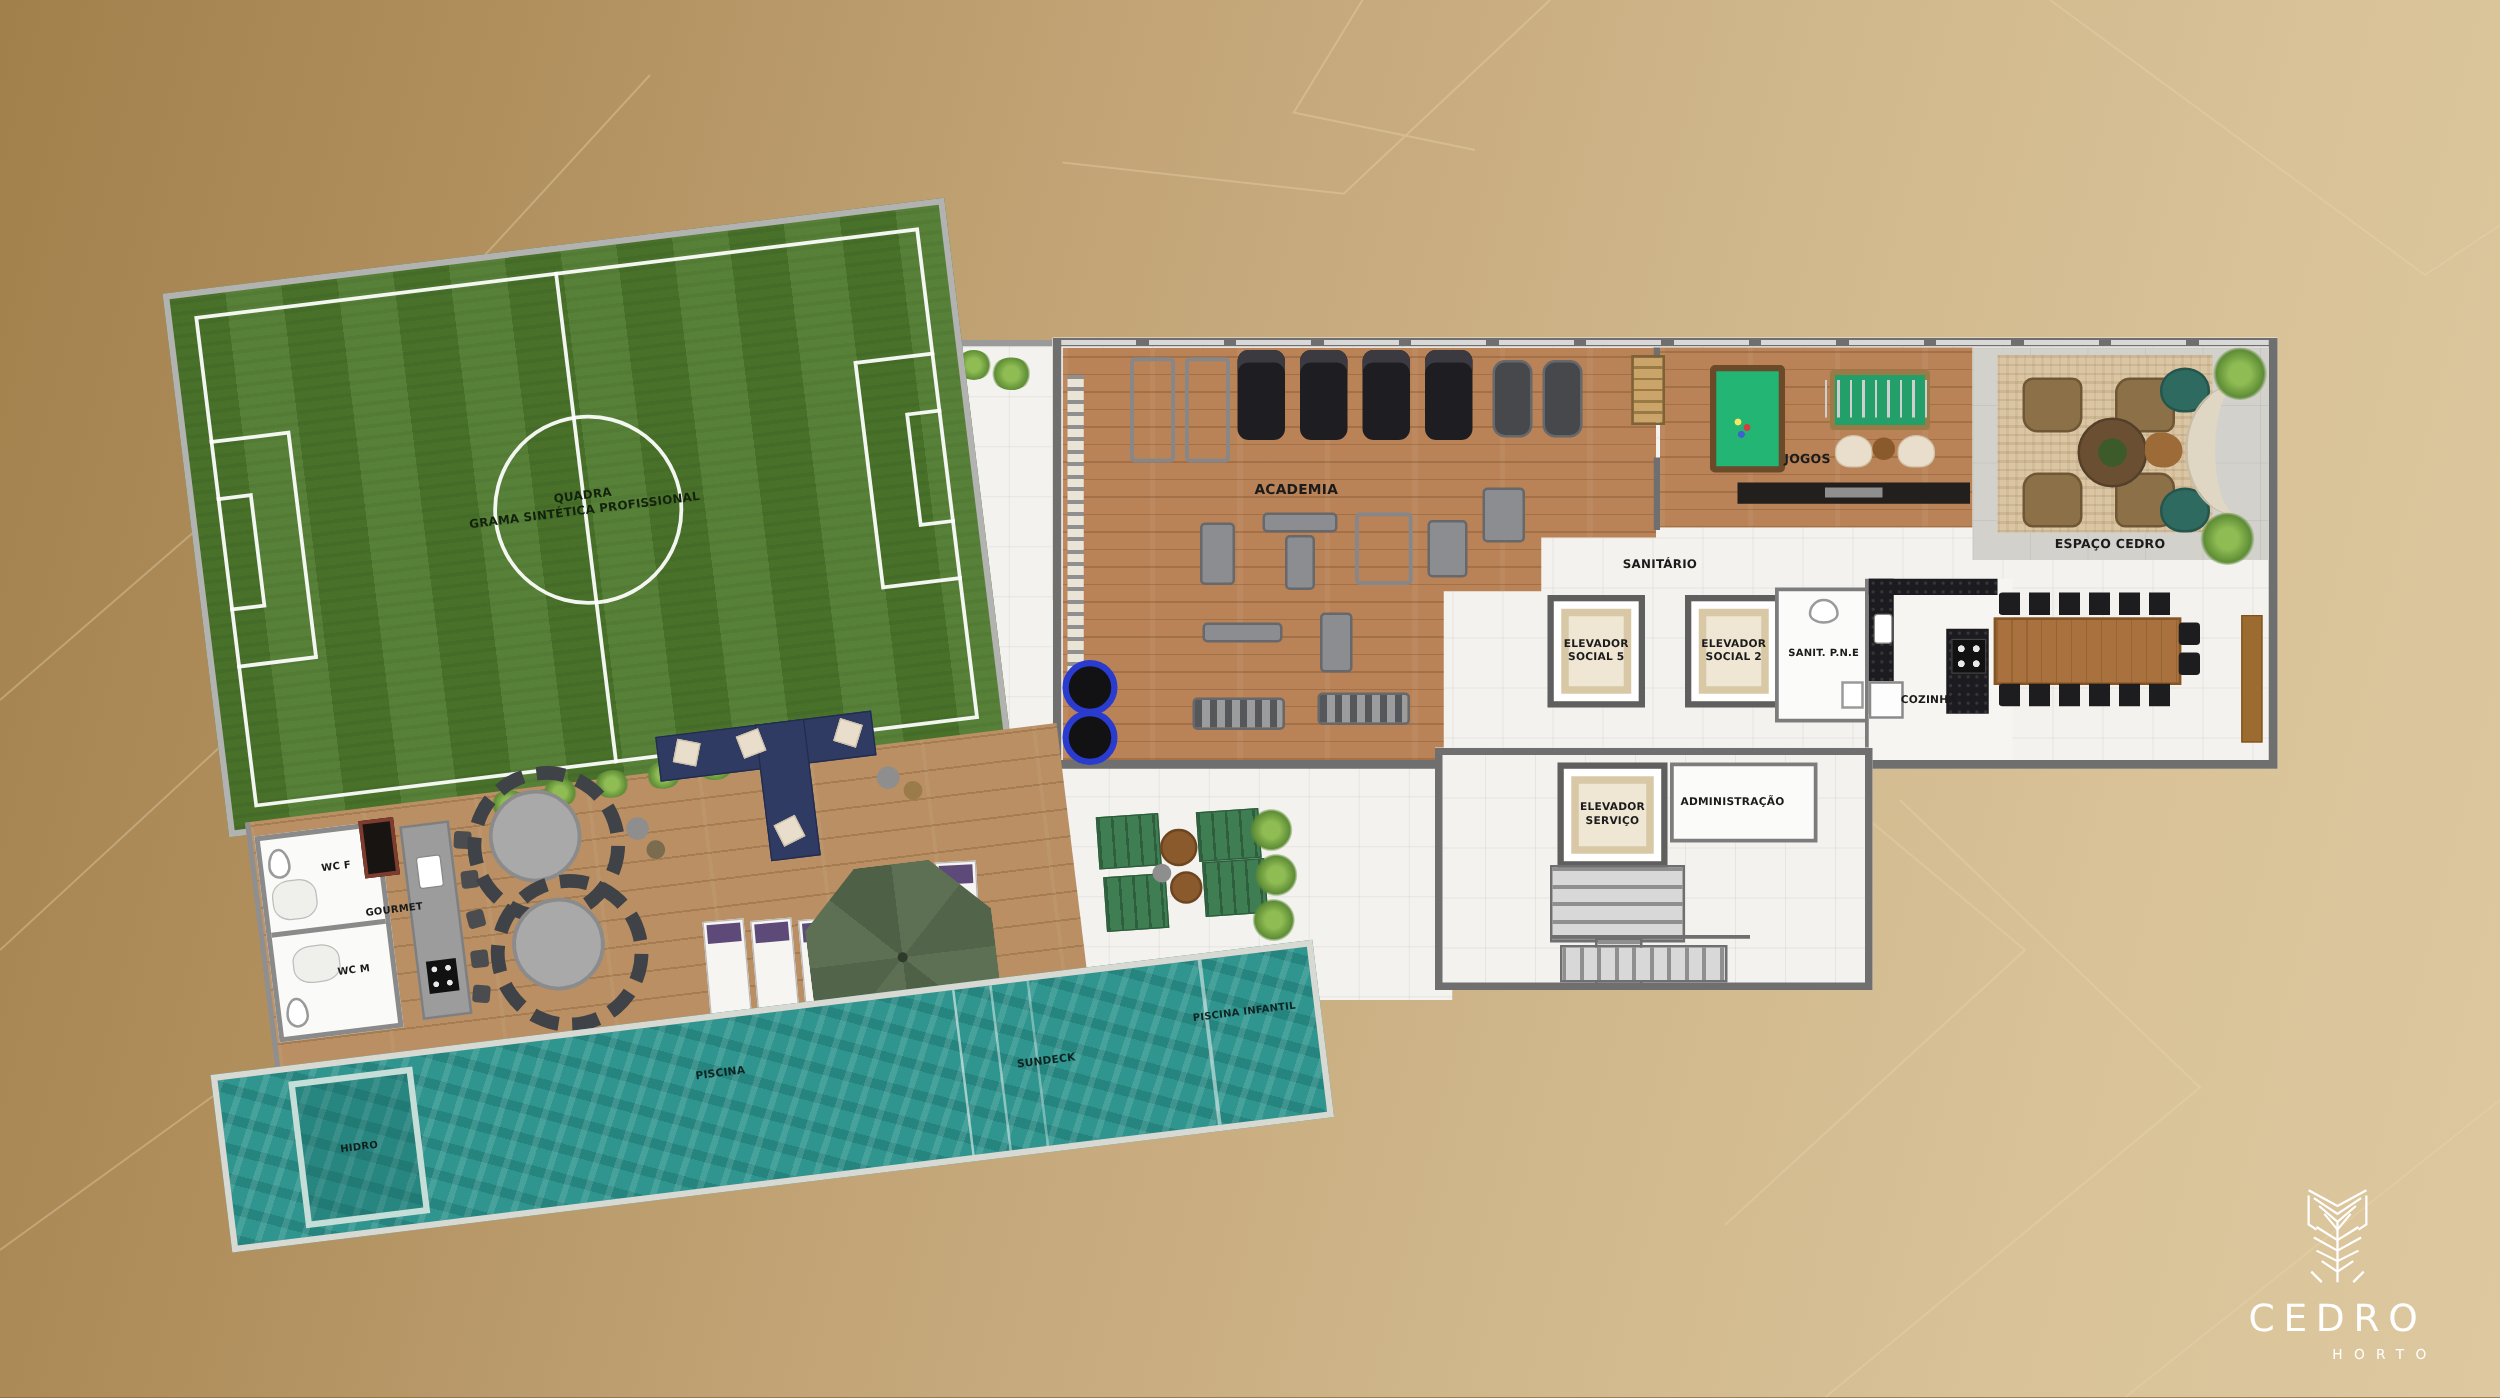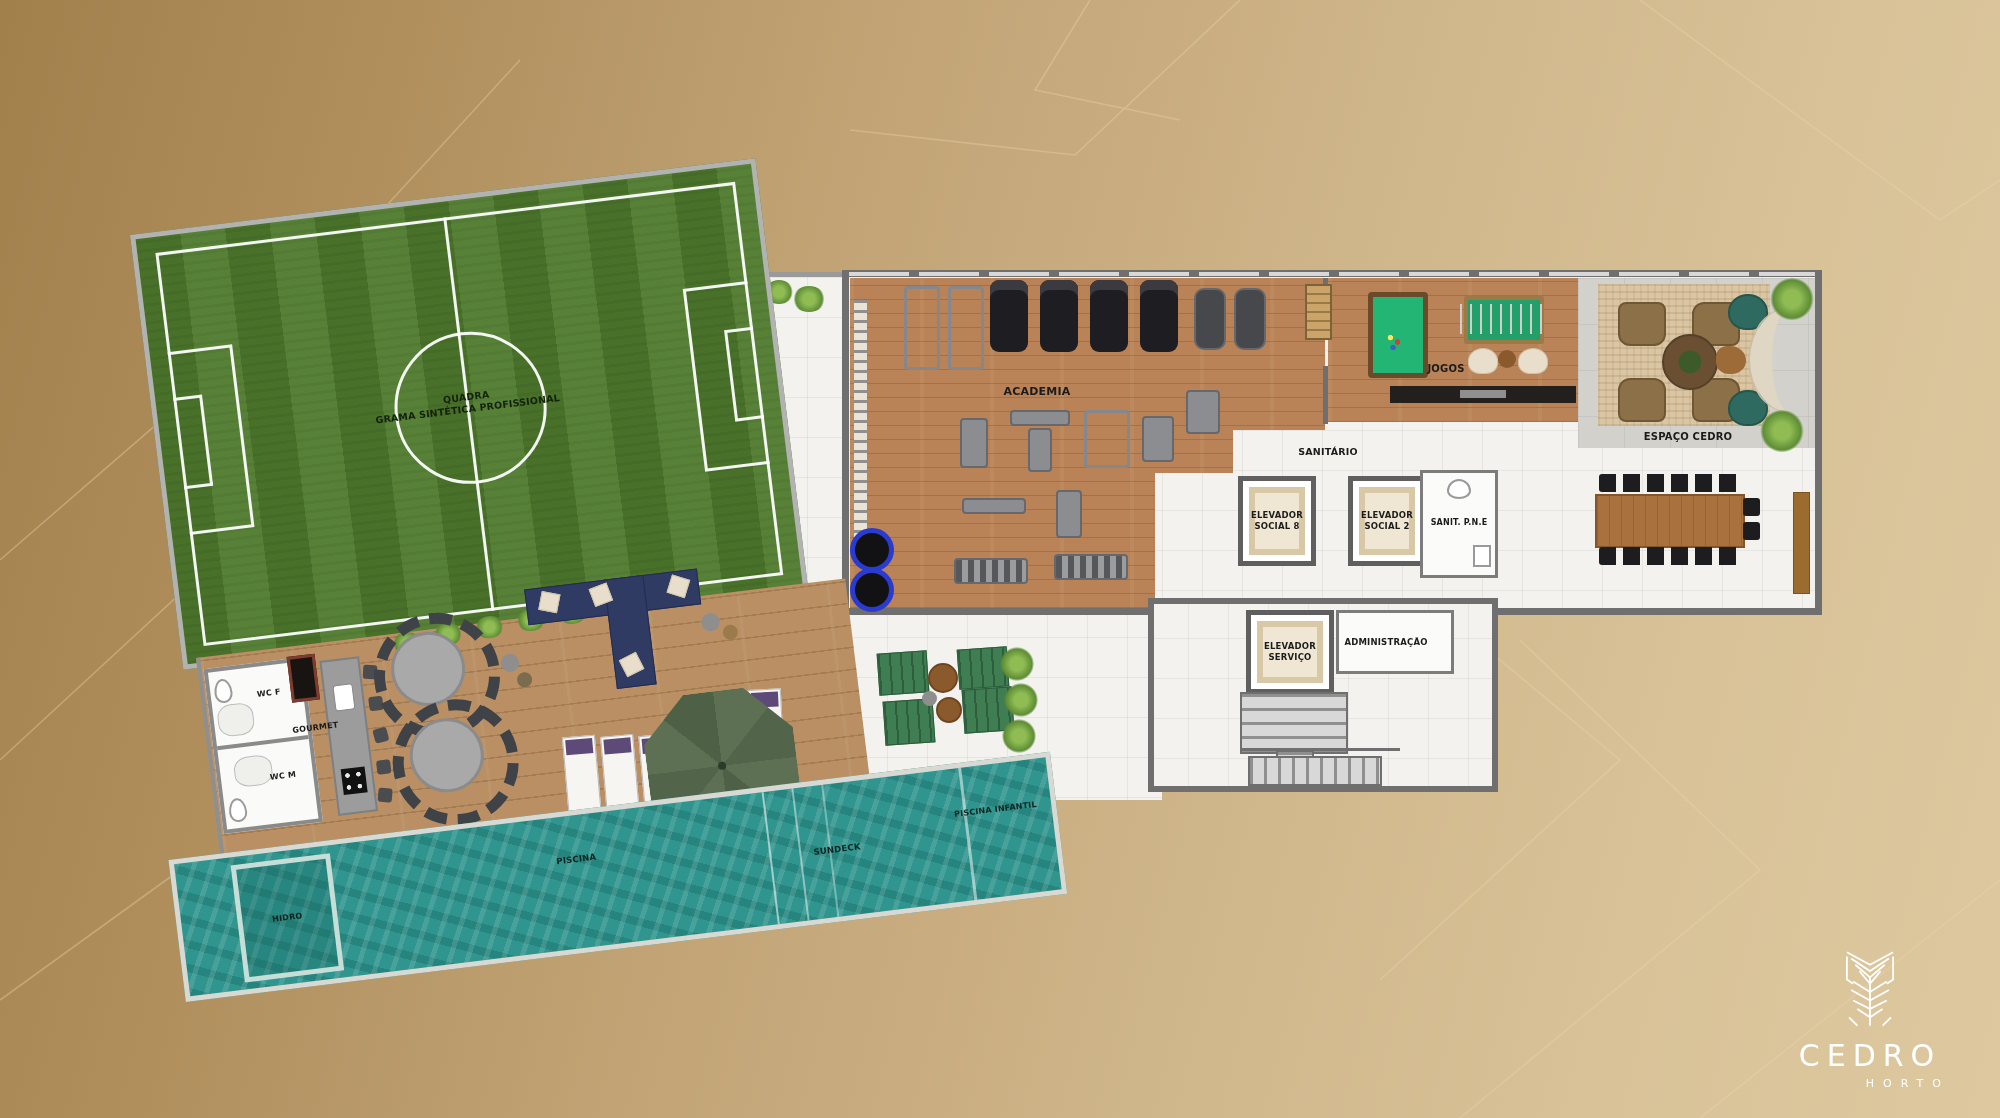--- a/index.html
+++ b/index.html
@@ -155,36 +155,46 @@
     <div class="abs plant" style="left:928px;top:8px;width:44px;height:42px;"></div>
     <div class="abs plant" style="left:918px;top:140px;width:44px;height:42px;"></div>
     <div class="lbl" style="left:846px;top:167px;font-size:10px;">ESPAÇO CEDRO</div>
 
     <div class="lbl" style="left:486px;top:182px;font-size:9.5px;">SANITÁRIO</div>
 
 
     <div class="abs shaft" style="left:396px;top:206px;width:68px;height:80px;">
       <div class="lbl" style="left:34px;top:40px;font-size:8.5px;">
         <div>ELEVADOR</div>
-          <div>SOCIAL 8</div>
+          <div>SOCIAL 5</div>
       </div>
     </div>
     <div class="abs shaft" style="left:506px;top:206px;width:68px;height:80px;">
       <div class="lbl" style="left:34px;top:40px;font-size:8.5px;">
         <div>ELEVADOR</div>
           <div>SOCIAL 2</div>
       </div>
     </div>
 
     <div class="abs whiteroom" style="left:578px;top:200px;width:72px;height:102px;">
       <div class="abs toilet" style="left:24px;top:6px;width:20px;height:16px;"></div>
       <div class="lbl" style="left:36px;top:50px;font-size:8px;">SANIT. P.N.E</div>
       <div class="abs" style="left:50px;top:72px;width:14px;height:18px;background:#fff;border:2px solid #9a9a9a;"></div>
     </div>
 
+    <div class="abs" style="left:650px;top:193px;width:115px;height:145px;background:#f6f5f2;border-left:3px solid #7c7c7c;">
+      <div class="abs blackcounter" style="left:0px;top:0px;width:20px;height:108px;"></div>
+      <div class="abs blackcounter" style="left:0px;top:0px;width:103px;height:13px;"></div>
+      <div class="abs blackcounter" style="left:62px;top:40px;width:34px;height:68px;"></div>
+      <div class="abs" style="left:66px;top:48px;width:26px;height:26px;background:#111;
+        background-image:radial-gradient(circle at 7px 7px,#e8e8e8 2.5px,transparent 3px),radial-gradient(circle at 19px 7px,#e8e8e8 2.5px,transparent 3px),radial-gradient(circle at 7px 19px,#e8e8e8 2.5px,transparent 3px),radial-gradient(circle at 19px 19px,#e8e8e8 2.5px,transparent 3px);border:1px solid #444;"></div>
+      <div class="abs" style="left:4px;top:28px;width:13px;height:22px;background:#fff;border:1px solid #888;border-radius:3px;"></div>
+      <div class="abs" style="left:0px;top:82px;width:24px;height:26px;background:#fdfdfd;border:2px solid #8a8a8a;"></div>
+      <div class="lbl" style="left:48px;top:98px;font-size:8.5px;">COZINHA</div>
+    </div>
 
     <div class="abs" style="left:757px;top:204px;width:140px;height:18px;background:repeating-linear-gradient(90deg,#1d1d1f 0 17px,transparent 17px 24px);border-radius:3px;"></div>
     <div class="abs" style="left:753px;top:224px;width:146px;height:50px;background:#a8713d;border:2px solid #855427;background-image:repeating-linear-gradient(90deg,rgba(70,40,10,.18) 0 1px,transparent 1px 12px);"></div>
     <div class="abs" style="left:757px;top:277px;width:140px;height:18px;background:repeating-linear-gradient(90deg,#1d1d1f 0 17px,transparent 17px 24px);border-radius:3px;"></div>
     <div class="abs" style="left:901px;top:228px;width:17px;height:18px;background:#1d1d1f;border-radius:3px;"></div>
     <div class="abs" style="left:901px;top:252px;width:17px;height:18px;background:#1d1d1f;border-radius:3px;"></div>
     <div class="abs" style="left:951px;top:222px;width:15px;height:100px;background:#9c6b2f;border:1px solid #7c531f;"></div>
   </div>
 
   <div class="abs tiles" style="left:1148px;top:598px;width:350px;height:194px;box-shadow:inset 0 0 0 6px #6f6f6f;">

